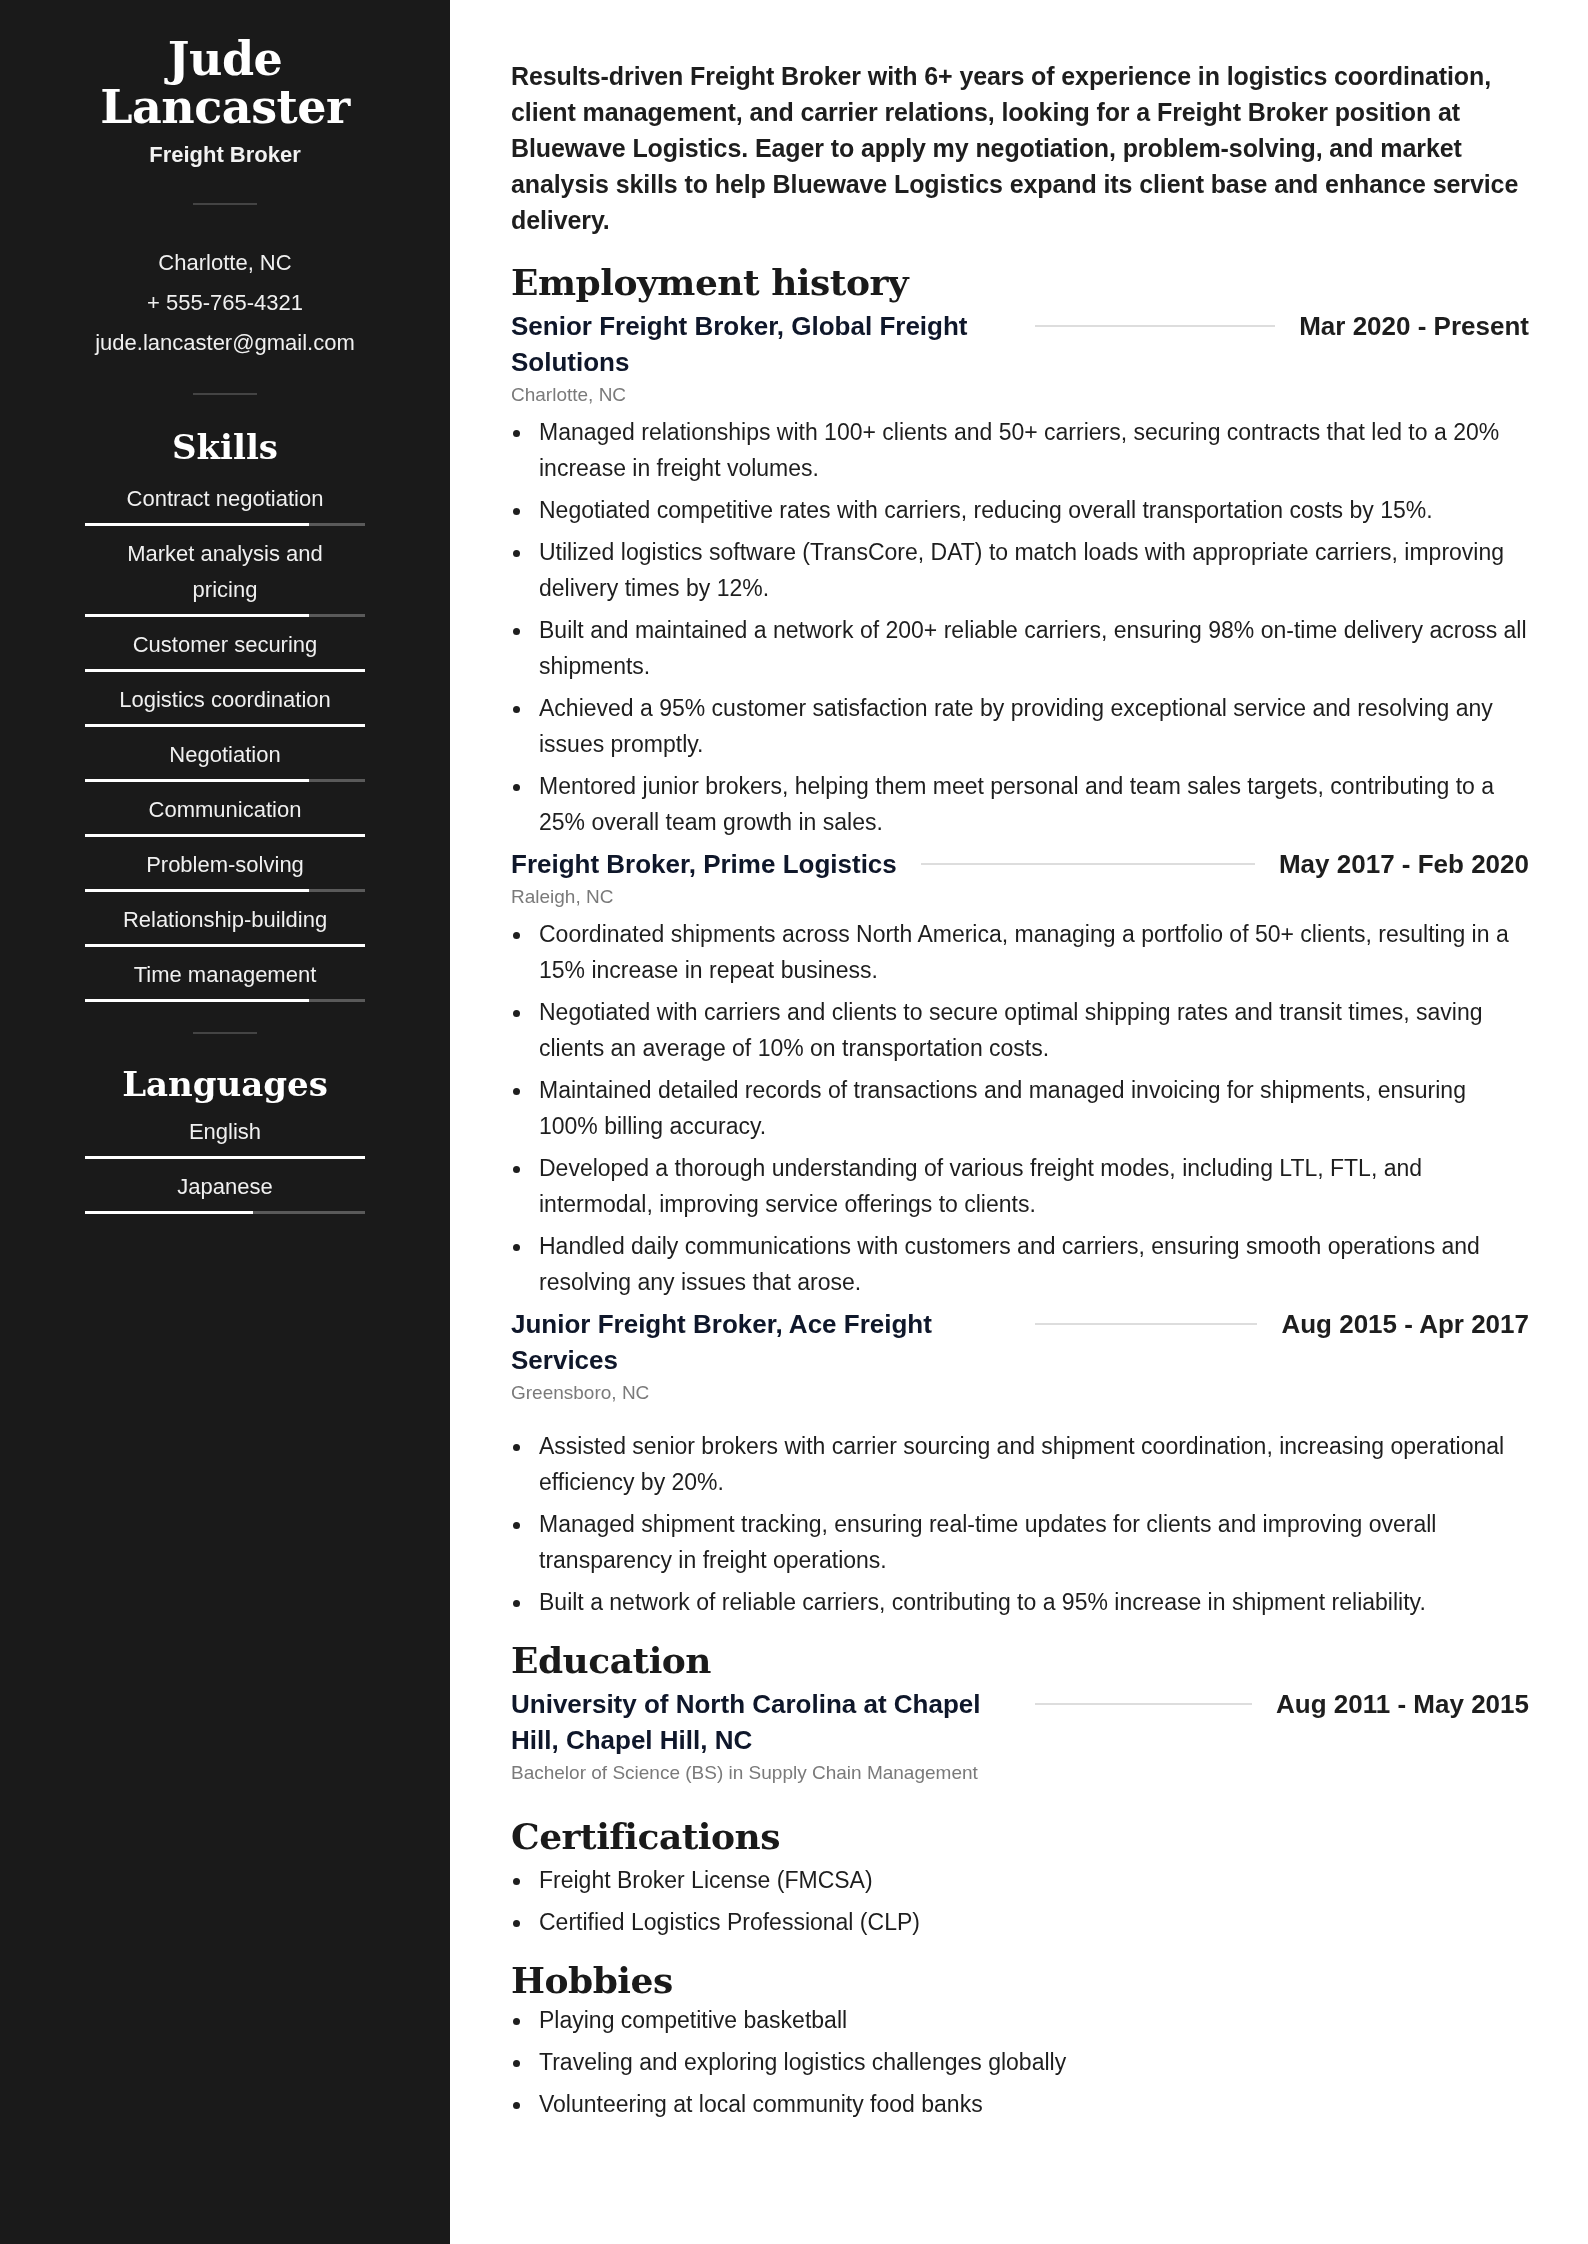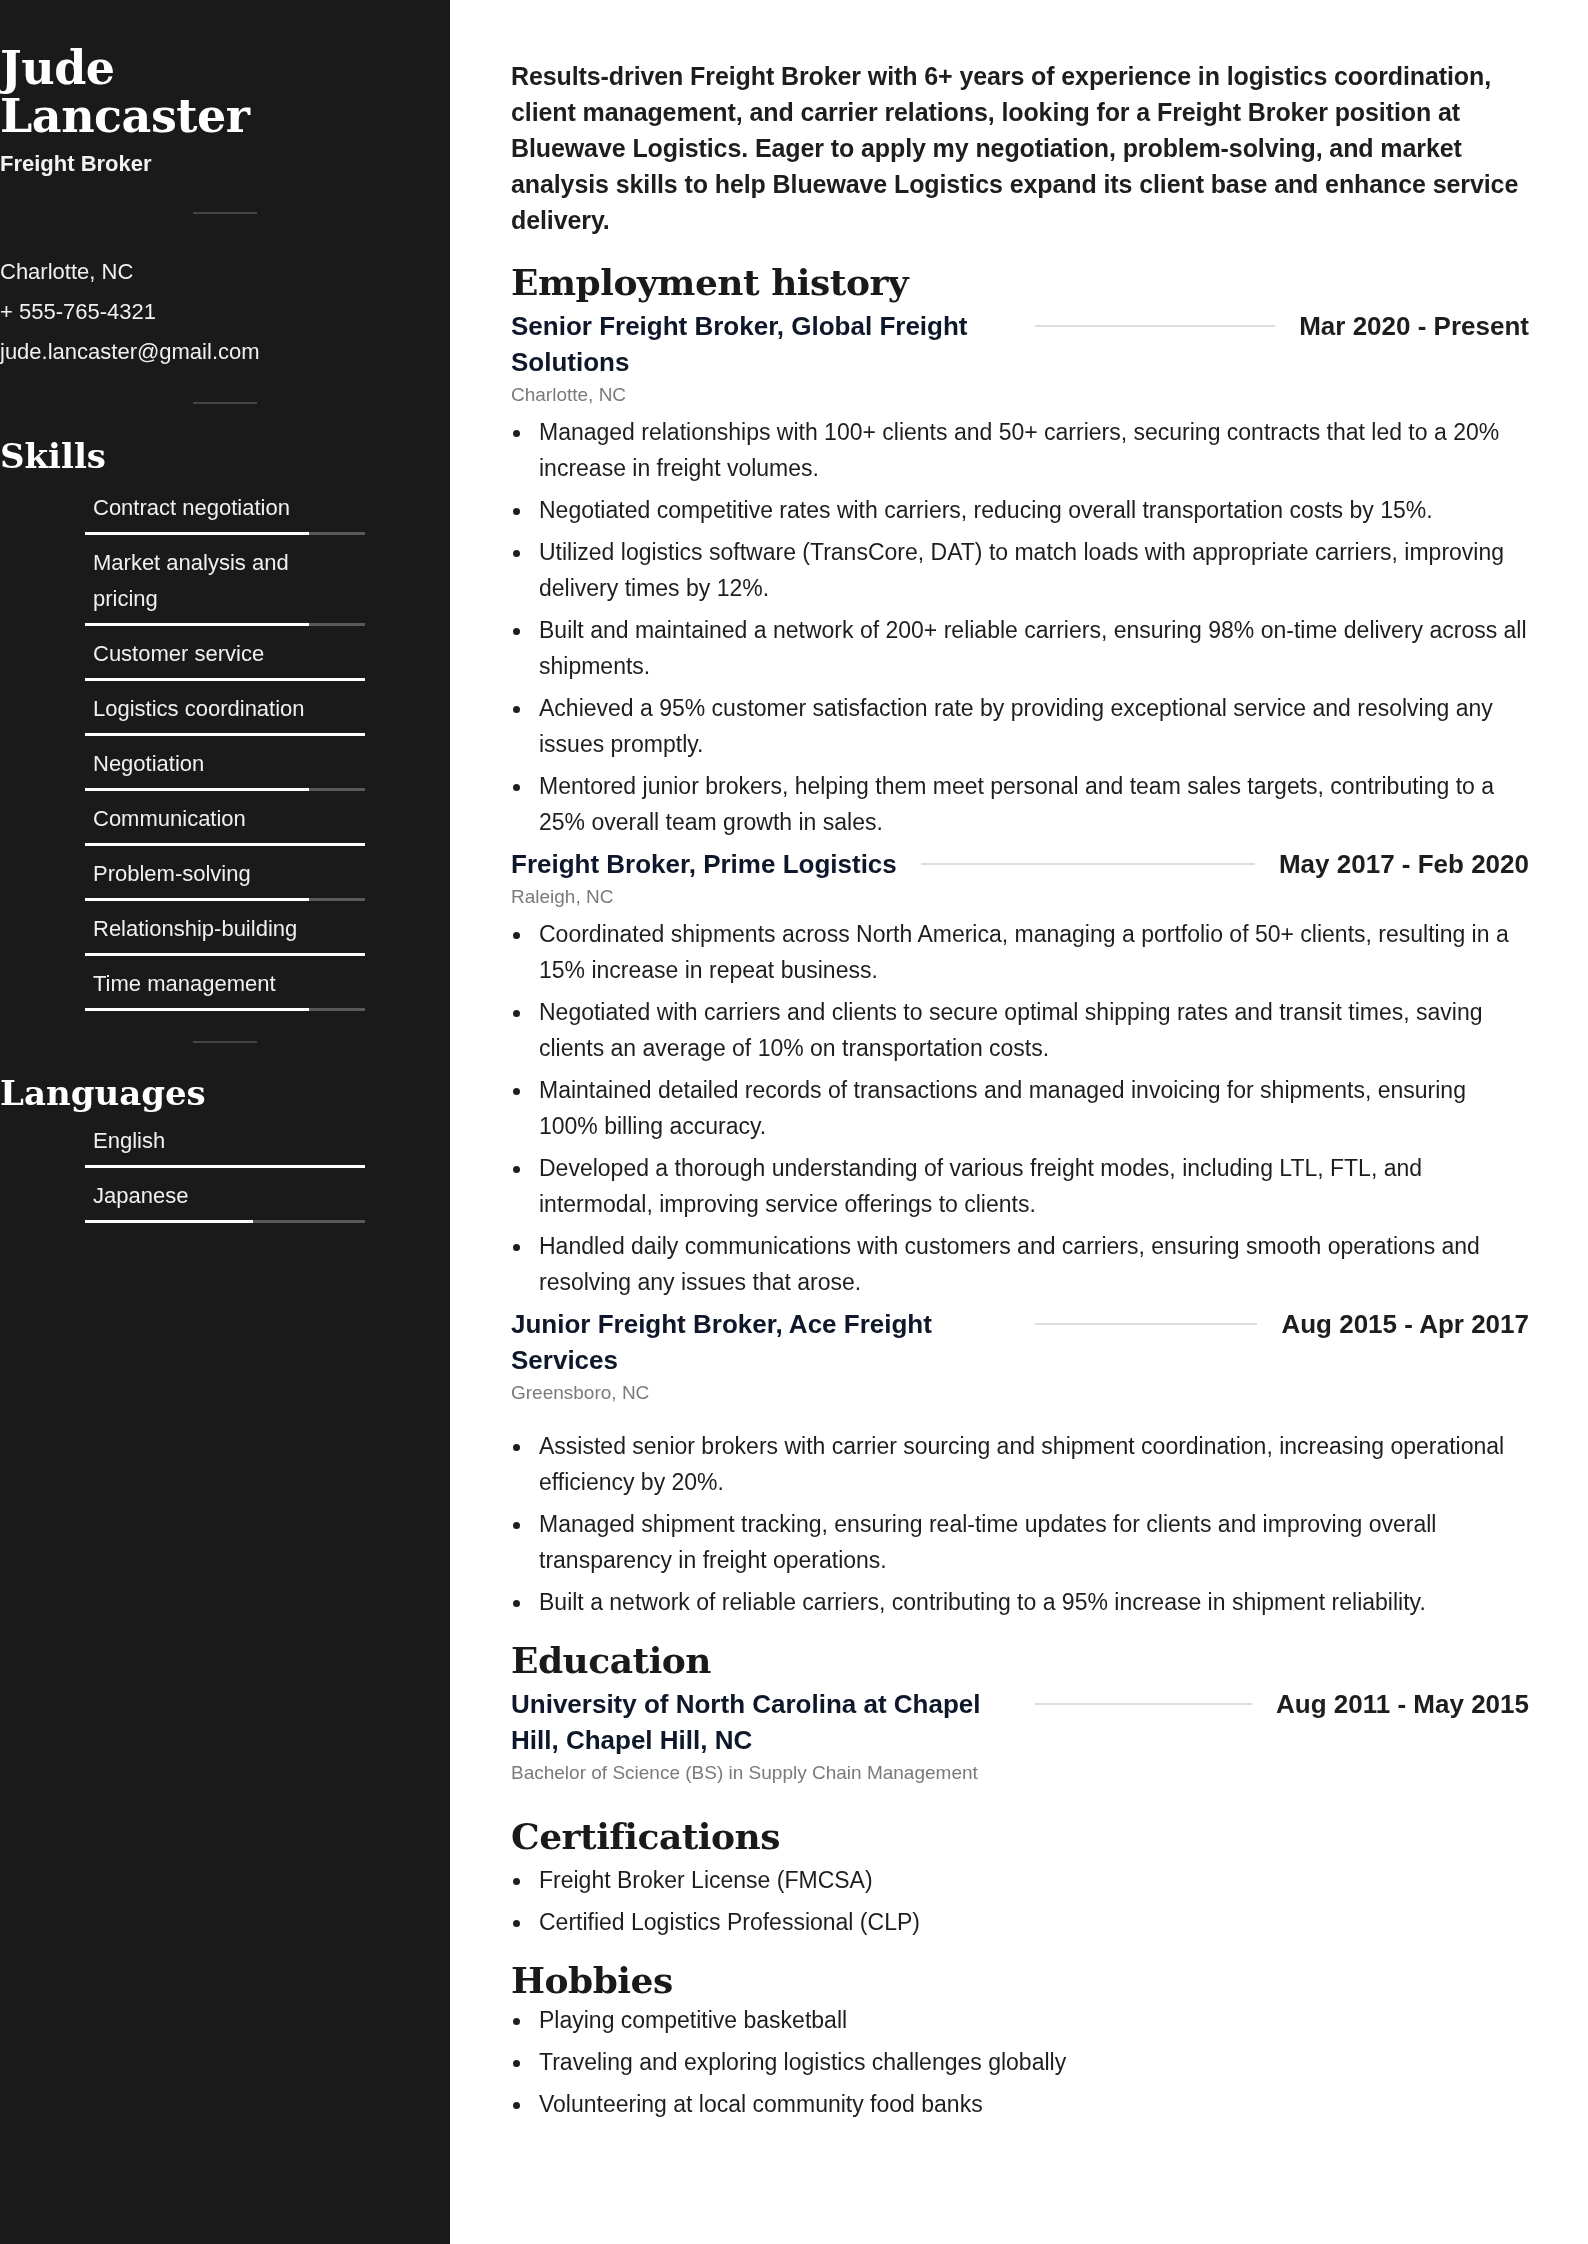--- a/index.html
+++ b/index.html
@@ -2,22 +2,22 @@
 <html><head>
 <meta charset="utf-8">
 <style>
   * { box-sizing: border-box; margin: 0; padding: 0; }
   html, body { width: 1588px; height: 2244px; background: #ffffff; }
   body { position: relative; font-family: "Liberation Sans", "DejaVu Sans", sans-serif; color: #1a1a1a; overflow: hidden; }
 
   
   .sidebar {
     position: absolute; left: 0; top: 0; width: 450px; height: 2244px;
-    background: #1a1a1a; color: #ffffff; text-align: left;
-    padding-top: 44px;
+    background: #1a1a1a; color: #ffffff; text-align: center;
+    padding-top: 35px;
   }
   .name {
     font-family: "DejaVu Serif", "Liberation Serif", serif;
     font-weight: bold; font-size: 46px; line-height: 48px; letter-spacing: -0.5px;
   }
   .job-title { font-size: 22px; font-weight: bold; line-height: 28px; margin-top: 10px; color: #f2f2f2; }
   .divider-short { width: 64px; height: 2px; background: #444444; margin: 34px auto 38px auto; }
   .contact-line { font-size: 22px; line-height: 40px; color: #f0f0f0; }
   .side-heading {
     font-family: "DejaVu Serif", "Liberation Serif", serif;
@@ -78,21 +78,21 @@
             <div class="bar-fill" style="width: 80%;"></div>
           </div>
         </div>
       <div class="bar-item">
           <div class="bar-label">Market analysis and pricing</div>
           <div class="bar-track">
             <div class="bar-fill" style="width: 80%;"></div>
           </div>
         </div>
       <div class="bar-item">
-          <div class="bar-label">Customer service</div>
+          <div class="bar-label">Customer securing</div>
           <div class="bar-track">
             <div class="bar-fill" style="width: 100%;"></div>
           </div>
         </div>
       <div class="bar-item">
           <div class="bar-label">Logistics coordination</div>
           <div class="bar-track">
             <div class="bar-fill" style="width: 100%;"></div>
           </div>
         </div>

